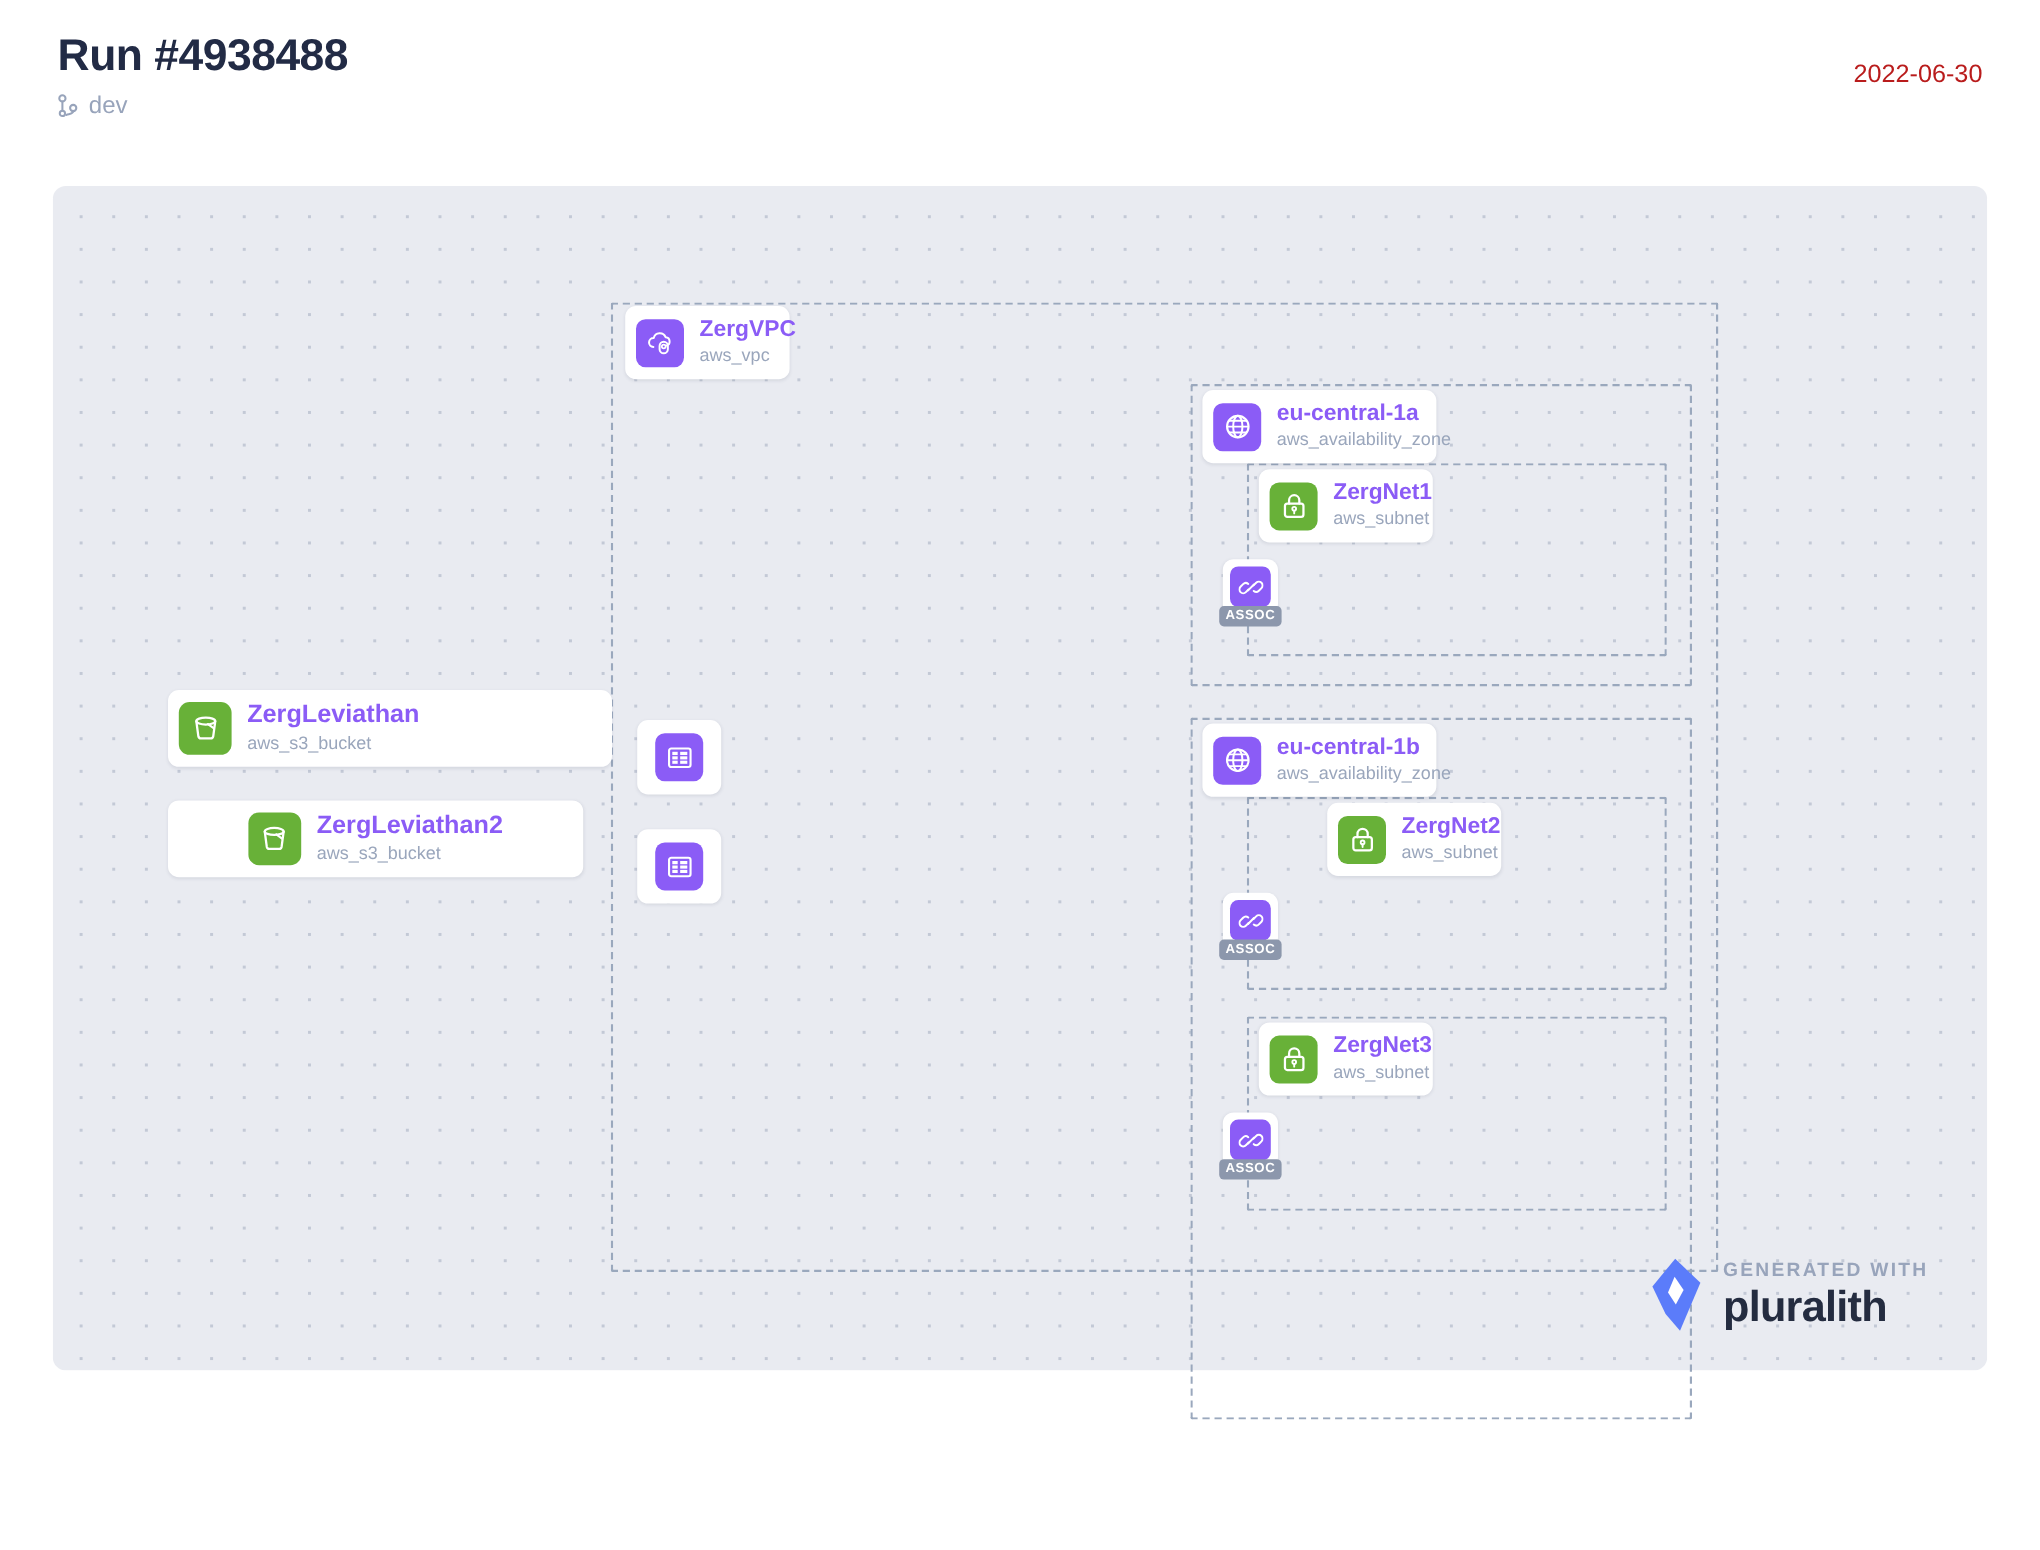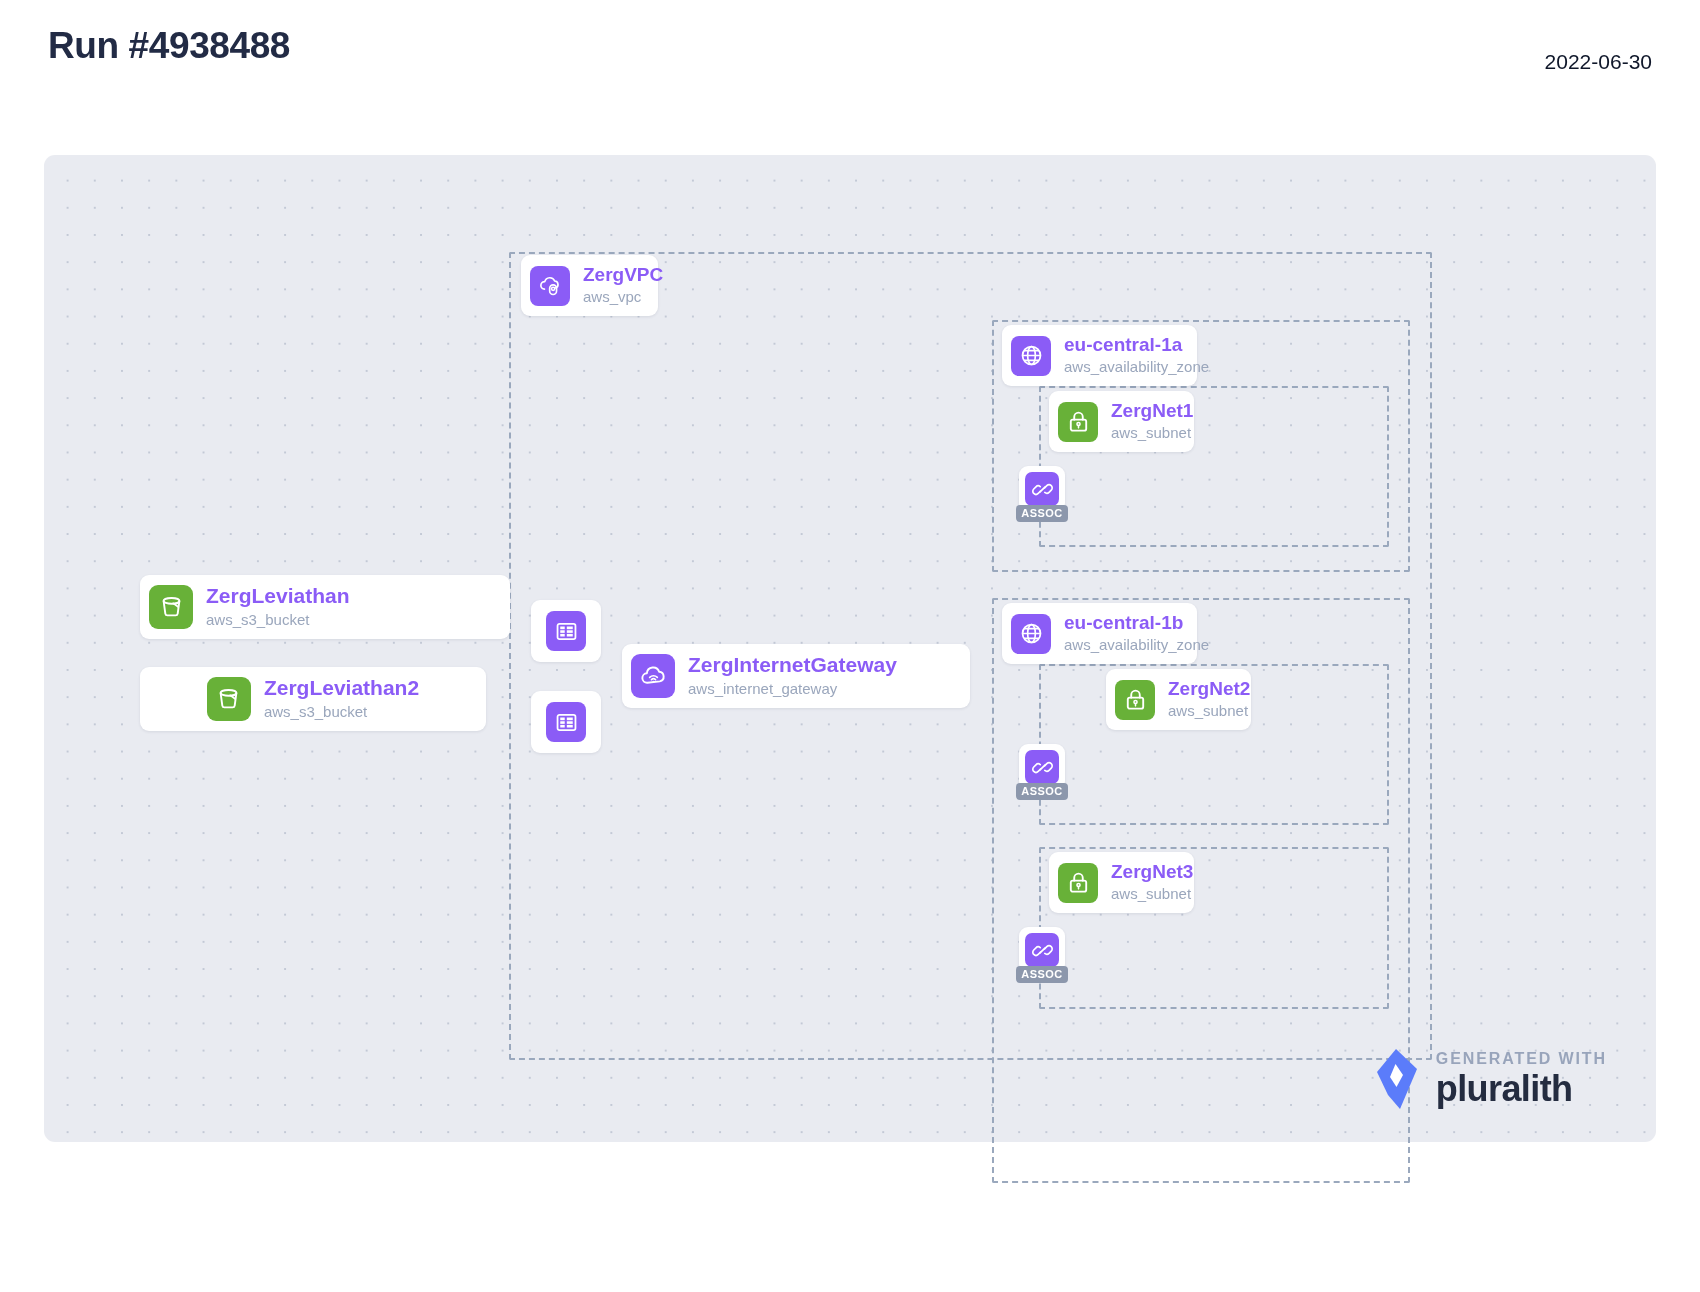--- a/index.html
+++ b/index.html
@@ -50,21 +50,21 @@
     font-size: 20px;
     color: #98a4bb;
     line-height: 1;
   }
 
   .run-date {
     position: absolute;
     right: 0;
     top: 24px;
     font-size: 21px;
-    color: #0f172a;
+    color: #b91c1c;
   }
 
   
   .canvas {
     position: absolute;
     left: 44px;
     top: 155px;
     width: 1612px;
     height: 987px;
     background-color: #e9ebf1;
@@ -225,20 +225,32 @@
     line-height: 1;
   }
 </style>
 </head>
 <body>
 
 <div class="page">
 
   <div class="header">
     <div class="run-title">Run #4938488</div>
+    <div class="branch-row">
+      <span class="branch-icon">
+        <svg width="17" height="20" viewBox="0 0 17 20" fill="none">
+          <circle cx="4" cy="4" r="2.6" stroke="#98a4bb" stroke-width="1.7"></circle>
+          <circle cx="13" cy="12" r="2.6" stroke="#98a4bb" stroke-width="1.7"></circle>
+          <circle cx="4" cy="16.5" r="2.2" stroke="#98a4bb" stroke-width="1.7"></circle>
+          <path d="M4 6.6v7.7" stroke="#98a4bb" stroke-width="1.7" stroke-linecap="round"></path>
+          <path d="M13 14.6c0 2.6-3 2.3-5.8 3.2" stroke="#98a4bb" stroke-width="1.7" stroke-linecap="round"></path>
+        </svg>
+      </span>
+      <span class="branch-label">dev</span>
+    </div>
     <div class="run-date">2022-06-30</div>
   </div>
 
   <div class="canvas">
 
     <div class="group" id="group-vpc"></div>
     <div class="group" id="group-az-a"></div>
     <div class="group" id="group-subnet-1"></div>
     <div class="group" id="group-az-b"></div>
     <div class="group" id="group-subnet-2"></div>
@@ -352,34 +364,20 @@
           <ellipse cx="12" cy="7" rx="7" ry="2.6" stroke="#fff" stroke-width="1.7"></ellipse>
           <path d="M13.6 9.2l4.2 3.1" stroke="#fff" stroke-width="1.6" stroke-linecap="round"></path>
         </svg>
       </span>
       <span class="node-text">
         <span class="node-name">ZergLeviathan2</span>
         <span class="node-type">aws_s3_bucket</span>
       </span>
     </div>
 
-    <div class="node big" id="node-igw">
-      <span class="node-icon icon-purple">
-        <svg width="27" height="27" viewBox="0 0 24 24" fill="none">
-          <path d="M6.5 18.4a4.2 4.2 0 01-.4-8.4 5.6 5.6 0 0110.9-1.3 4.3 4.3 0 01.6 8.5z" stroke="#fff" stroke-width="1.7" stroke-linejoin="round"></path>
-          <path d="M8.6 13.6a4.9 4.9 0 016.8 0" stroke="#fff" stroke-width="1.5" stroke-linecap="round"></path>
-          <path d="M10.2 15.6a2.6 2.6 0 013.6 0" stroke="#fff" stroke-width="1.5" stroke-linecap="round"></path>
-          <circle cx="12" cy="17.6" r="0.9" fill="#fff"></circle>
-        </svg>
-      </span>
-      <span class="node-text">
-        <span class="node-name">ZergInternetGateway</span>
-        <span class="node-type">aws_internet_gateway</span>
-      </span>
-    </div>
 
     <div class="node-compact" id="node-rt-1">
       <span class="node-icon icon-purple">
         <svg width="25" height="25" viewBox="0 0 24 24" fill="none">
           <rect x="3.4" y="4.6" width="17.2" height="14.8" rx="1.8" stroke="#fff" stroke-width="1.7"></rect>
           <rect x="6" y="7.2" width="4.3" height="2.6" fill="#fff"></rect>
           <rect x="12.3" y="7.2" width="5.7" height="2.6" fill="#fff"></rect>
           <rect x="6" y="10.8" width="4.3" height="2.5" fill="#fff"></rect>
           <rect x="12.3" y="10.8" width="5.7" height="2.5" fill="#fff"></rect>
           <rect x="6" y="14.3" width="4.3" height="2.5" fill="#fff"></rect>

